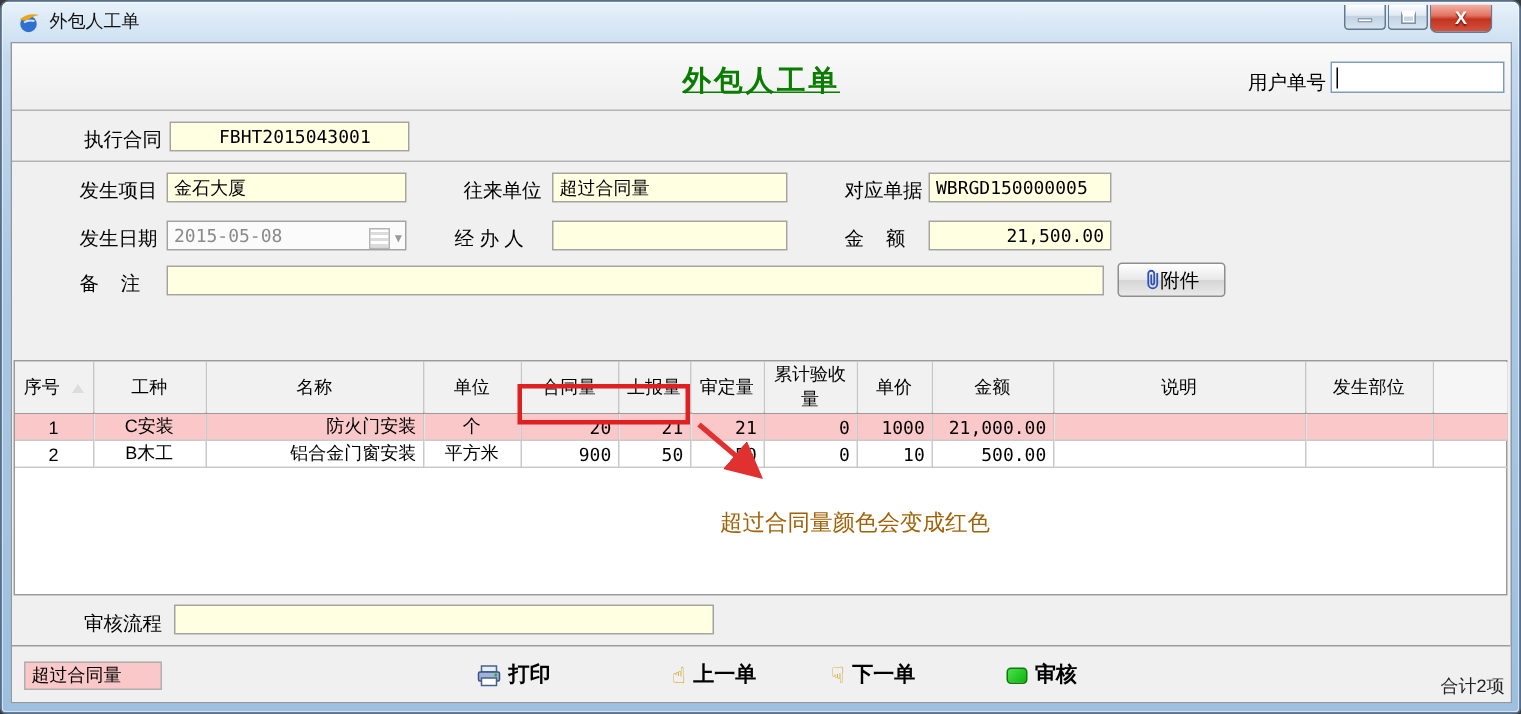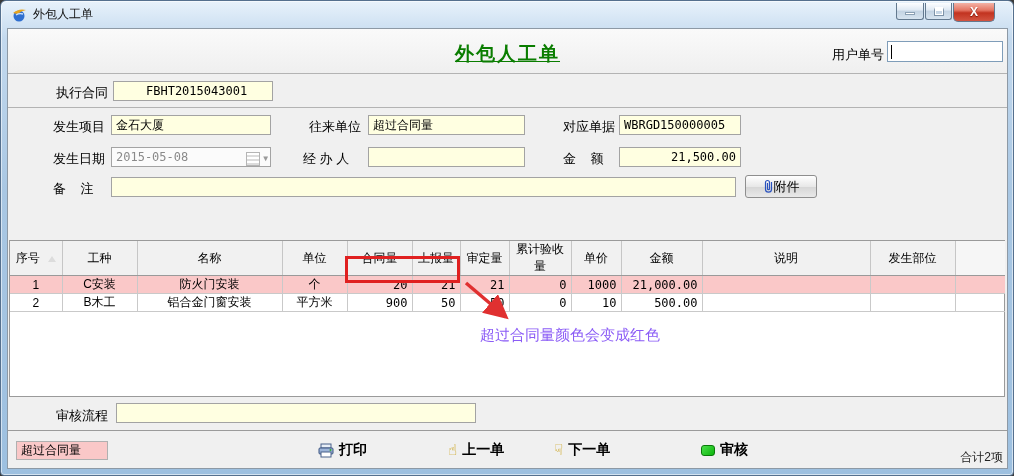--- a/index.html
+++ b/index.html
@@ -68,29 +68,29 @@
   
   .grid-wrap { position:absolute; left:1px; top:211px; width:996px; height:157px;
     background:#fff; border:1px solid #9a9a9a; }
   table.grid { border-collapse:collapse; table-layout:fixed; width:995px; font-size:12px; }
   .grid th { height:16px; font-weight:normal; background:#f1f1f1; border-right:1px solid #c6c6c6;
     border-bottom:1px solid #9a9a9a; text-align:center; padding:0 2px; position:relative; }
   .grid th:last-child { border-right:none; background:#f6f6f6; }
   .grid td { height:17px; border-right:1px solid #c9c9c9; border-bottom:1px solid #c9c9c9;
     padding:0 4px; overflow:hidden; white-space:nowrap; }
   .grid tr.hl td { background:#FAC8C8; }
-  .ta-l{text-align:center}.ta-c{text-align:center}.ta-r{text-align:right}
+  .ta-l{text-align:right}.ta-c{text-align:center}.ta-r{text-align:right}
   .sort-tri { display:inline-block; width:0; height:0; margin-left:8px;
     border-left:4px solid transparent; border-right:4px solid transparent;
     border-bottom:6px solid #dcdcdc; }
 
   .over-box { position:absolute; left:337px; top:227px; width:115px; height:27px;
     border:3px solid #e02020; pointer-events:none; }
   .note-arrow { position:absolute; left:440px; top:240px; width:120px; height:80px; pointer-events:none; }
-  .note-text { position:absolute; left:472px; top:297px; font-size:15px; color:#8b5cf6; white-space:pre; }
+  .note-text { position:absolute; left:472px; top:310px; font-size:15px; color:#a16207; white-space:pre; }
 
   
   .review-label { position:absolute; left:48px; top:378px; font-size:13px; }
   .review-input { left:108px; top:374px; width:360px; }
   .footer { position:absolute; left:0; right:0; top:401px; bottom:0;
     border-top:1px solid #9b9b9b; background:#f0f0f0; }
   .legend { position:absolute; left:8px; top:10px; width:92px; height:19px; background:#FAC8C8;
     border:1px solid #b0b0b0; font-size:12px; line-height:17px; padding-left:4px; }
   .fbtn { position:absolute; top:8px; height:22px; display:flex; align-items:center; gap:5px;
     font-size:14px; font-weight:bold; cursor:default; }
@@ -272,21 +272,21 @@
       <div class="fbtn" style="left:440px;">
         <span class="hand">☝</span>
         <span>上一单</span>
       </div>
 
       <div class="fbtn" style="left:546px;">
         <span class="hand">☟</span>
         <span>下一单</span>
       </div>
 
-      <div class="fbtn" style="left:693px;">
+      <div class="fbtn" style="left:663px;">
         <span class="audit-icon"></span>
         <span>审核</span>
       </div>
 
       <div class="total">合计2项</div>
     </div>
 
   </div>
 </div>
 

